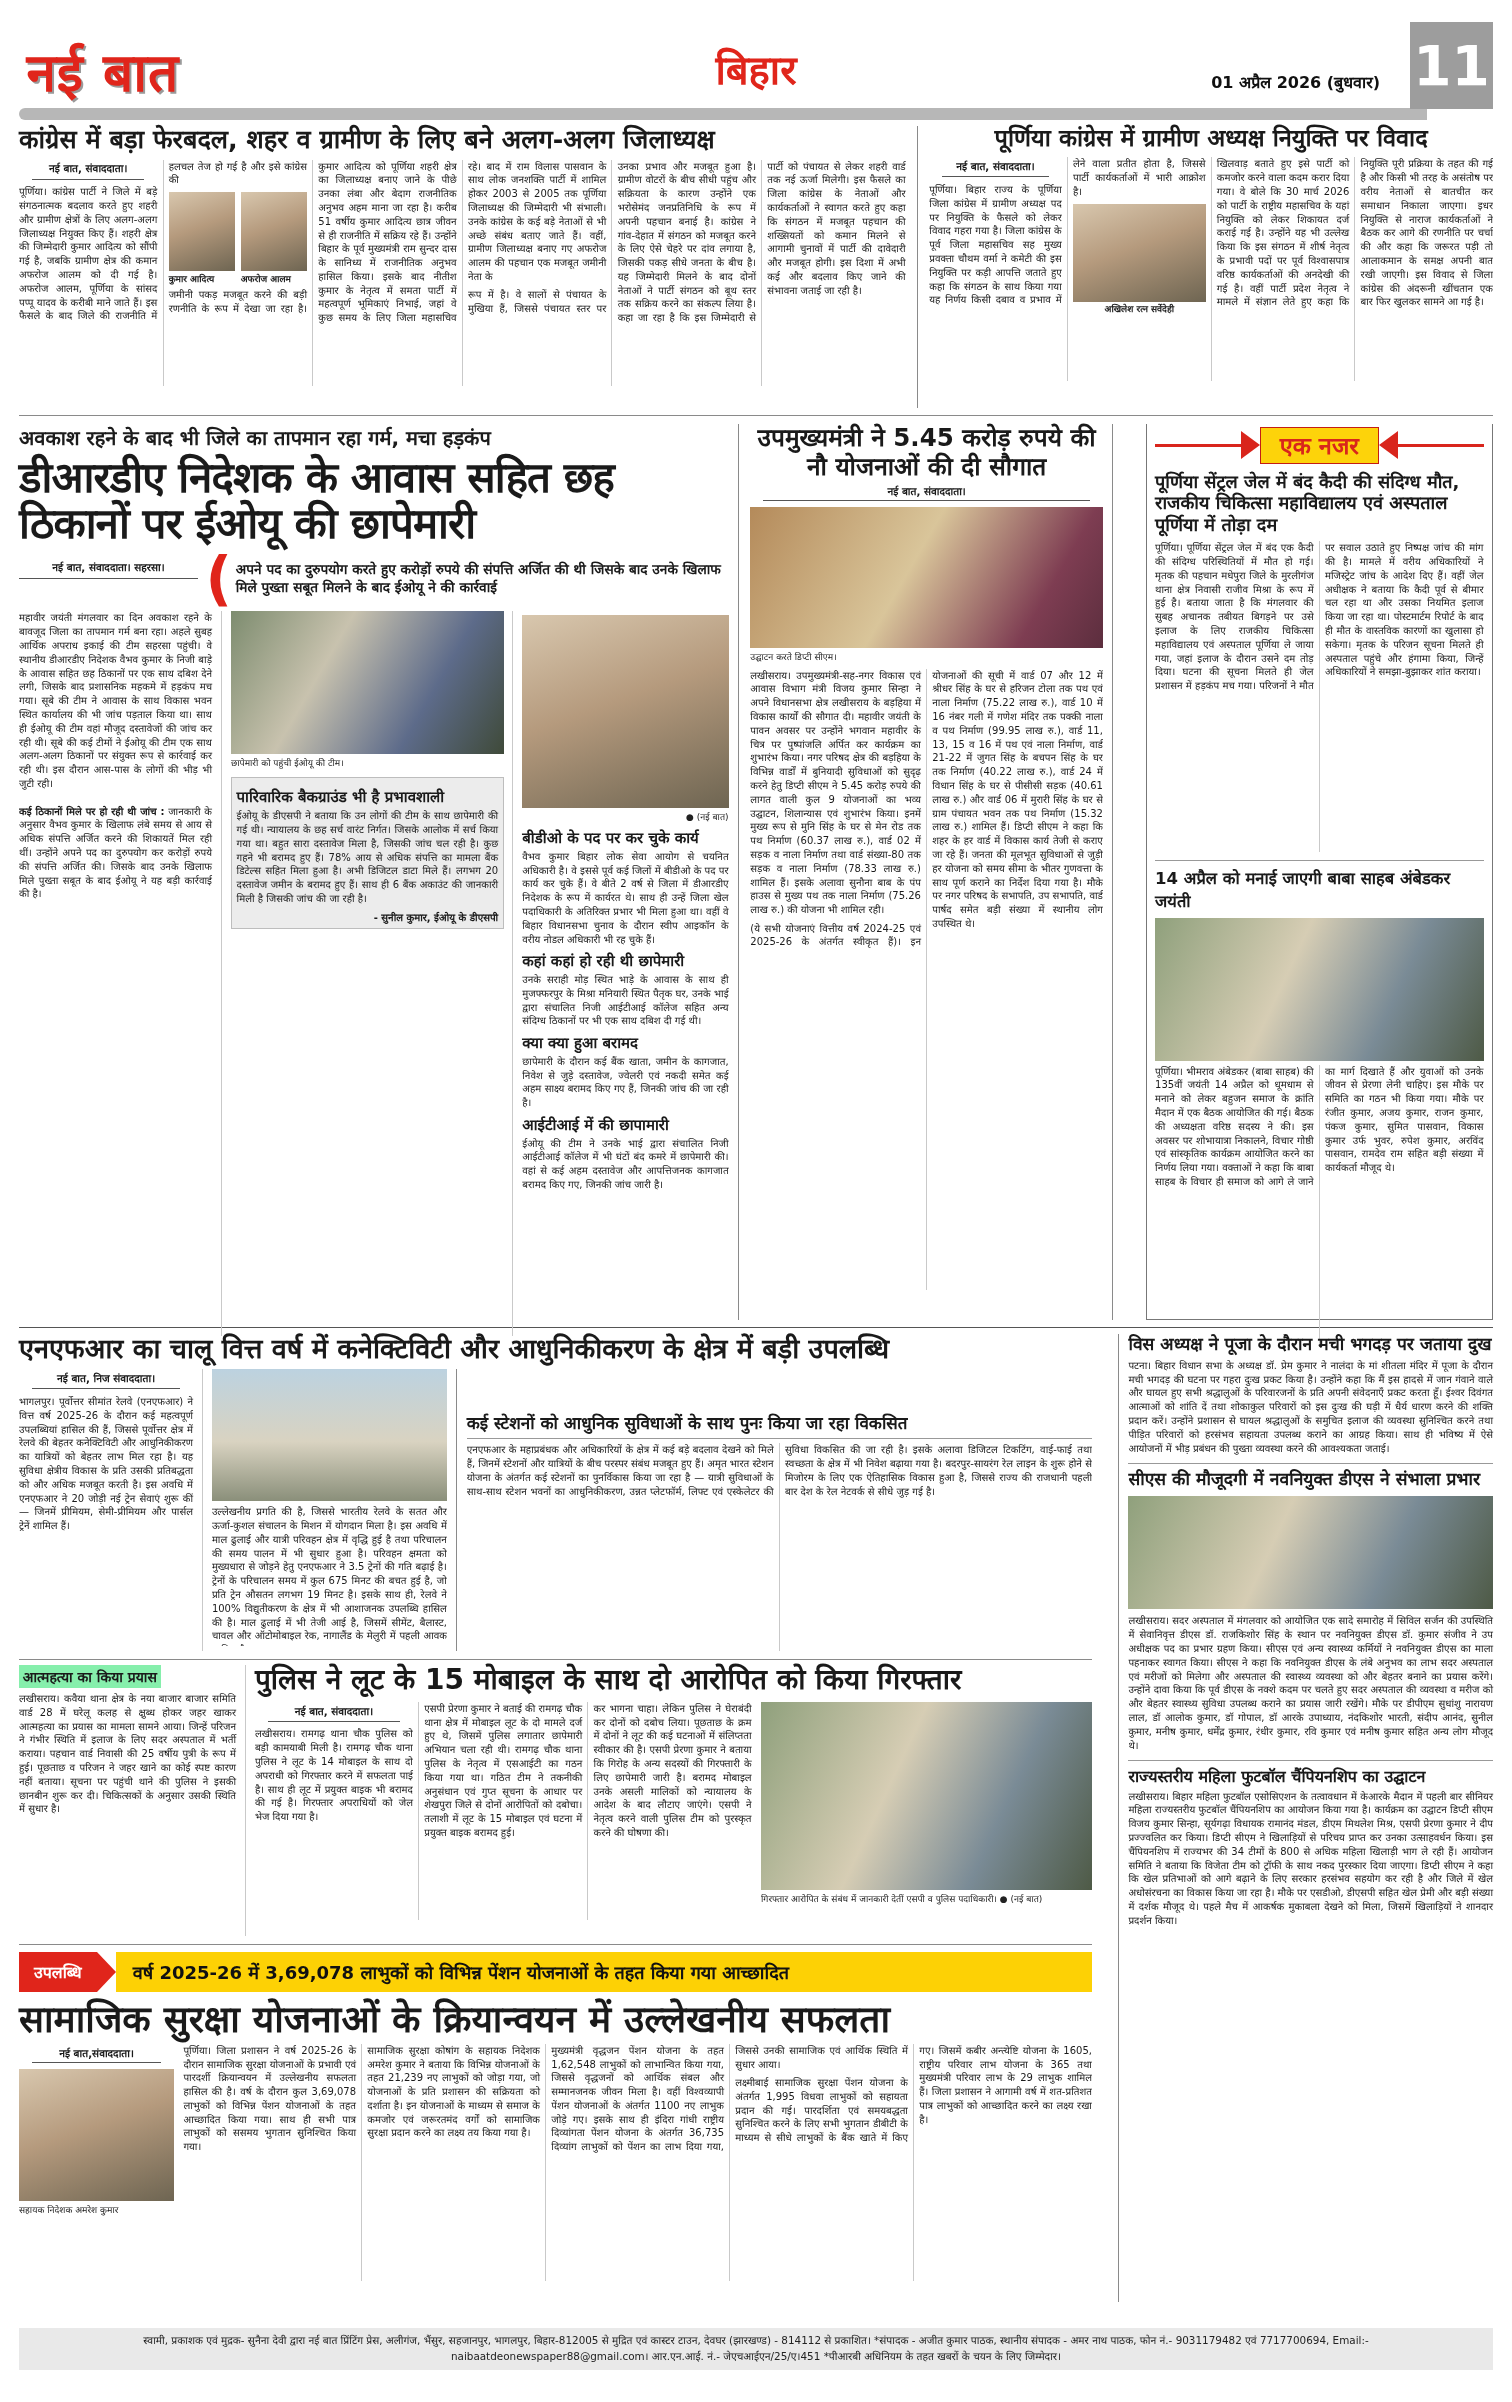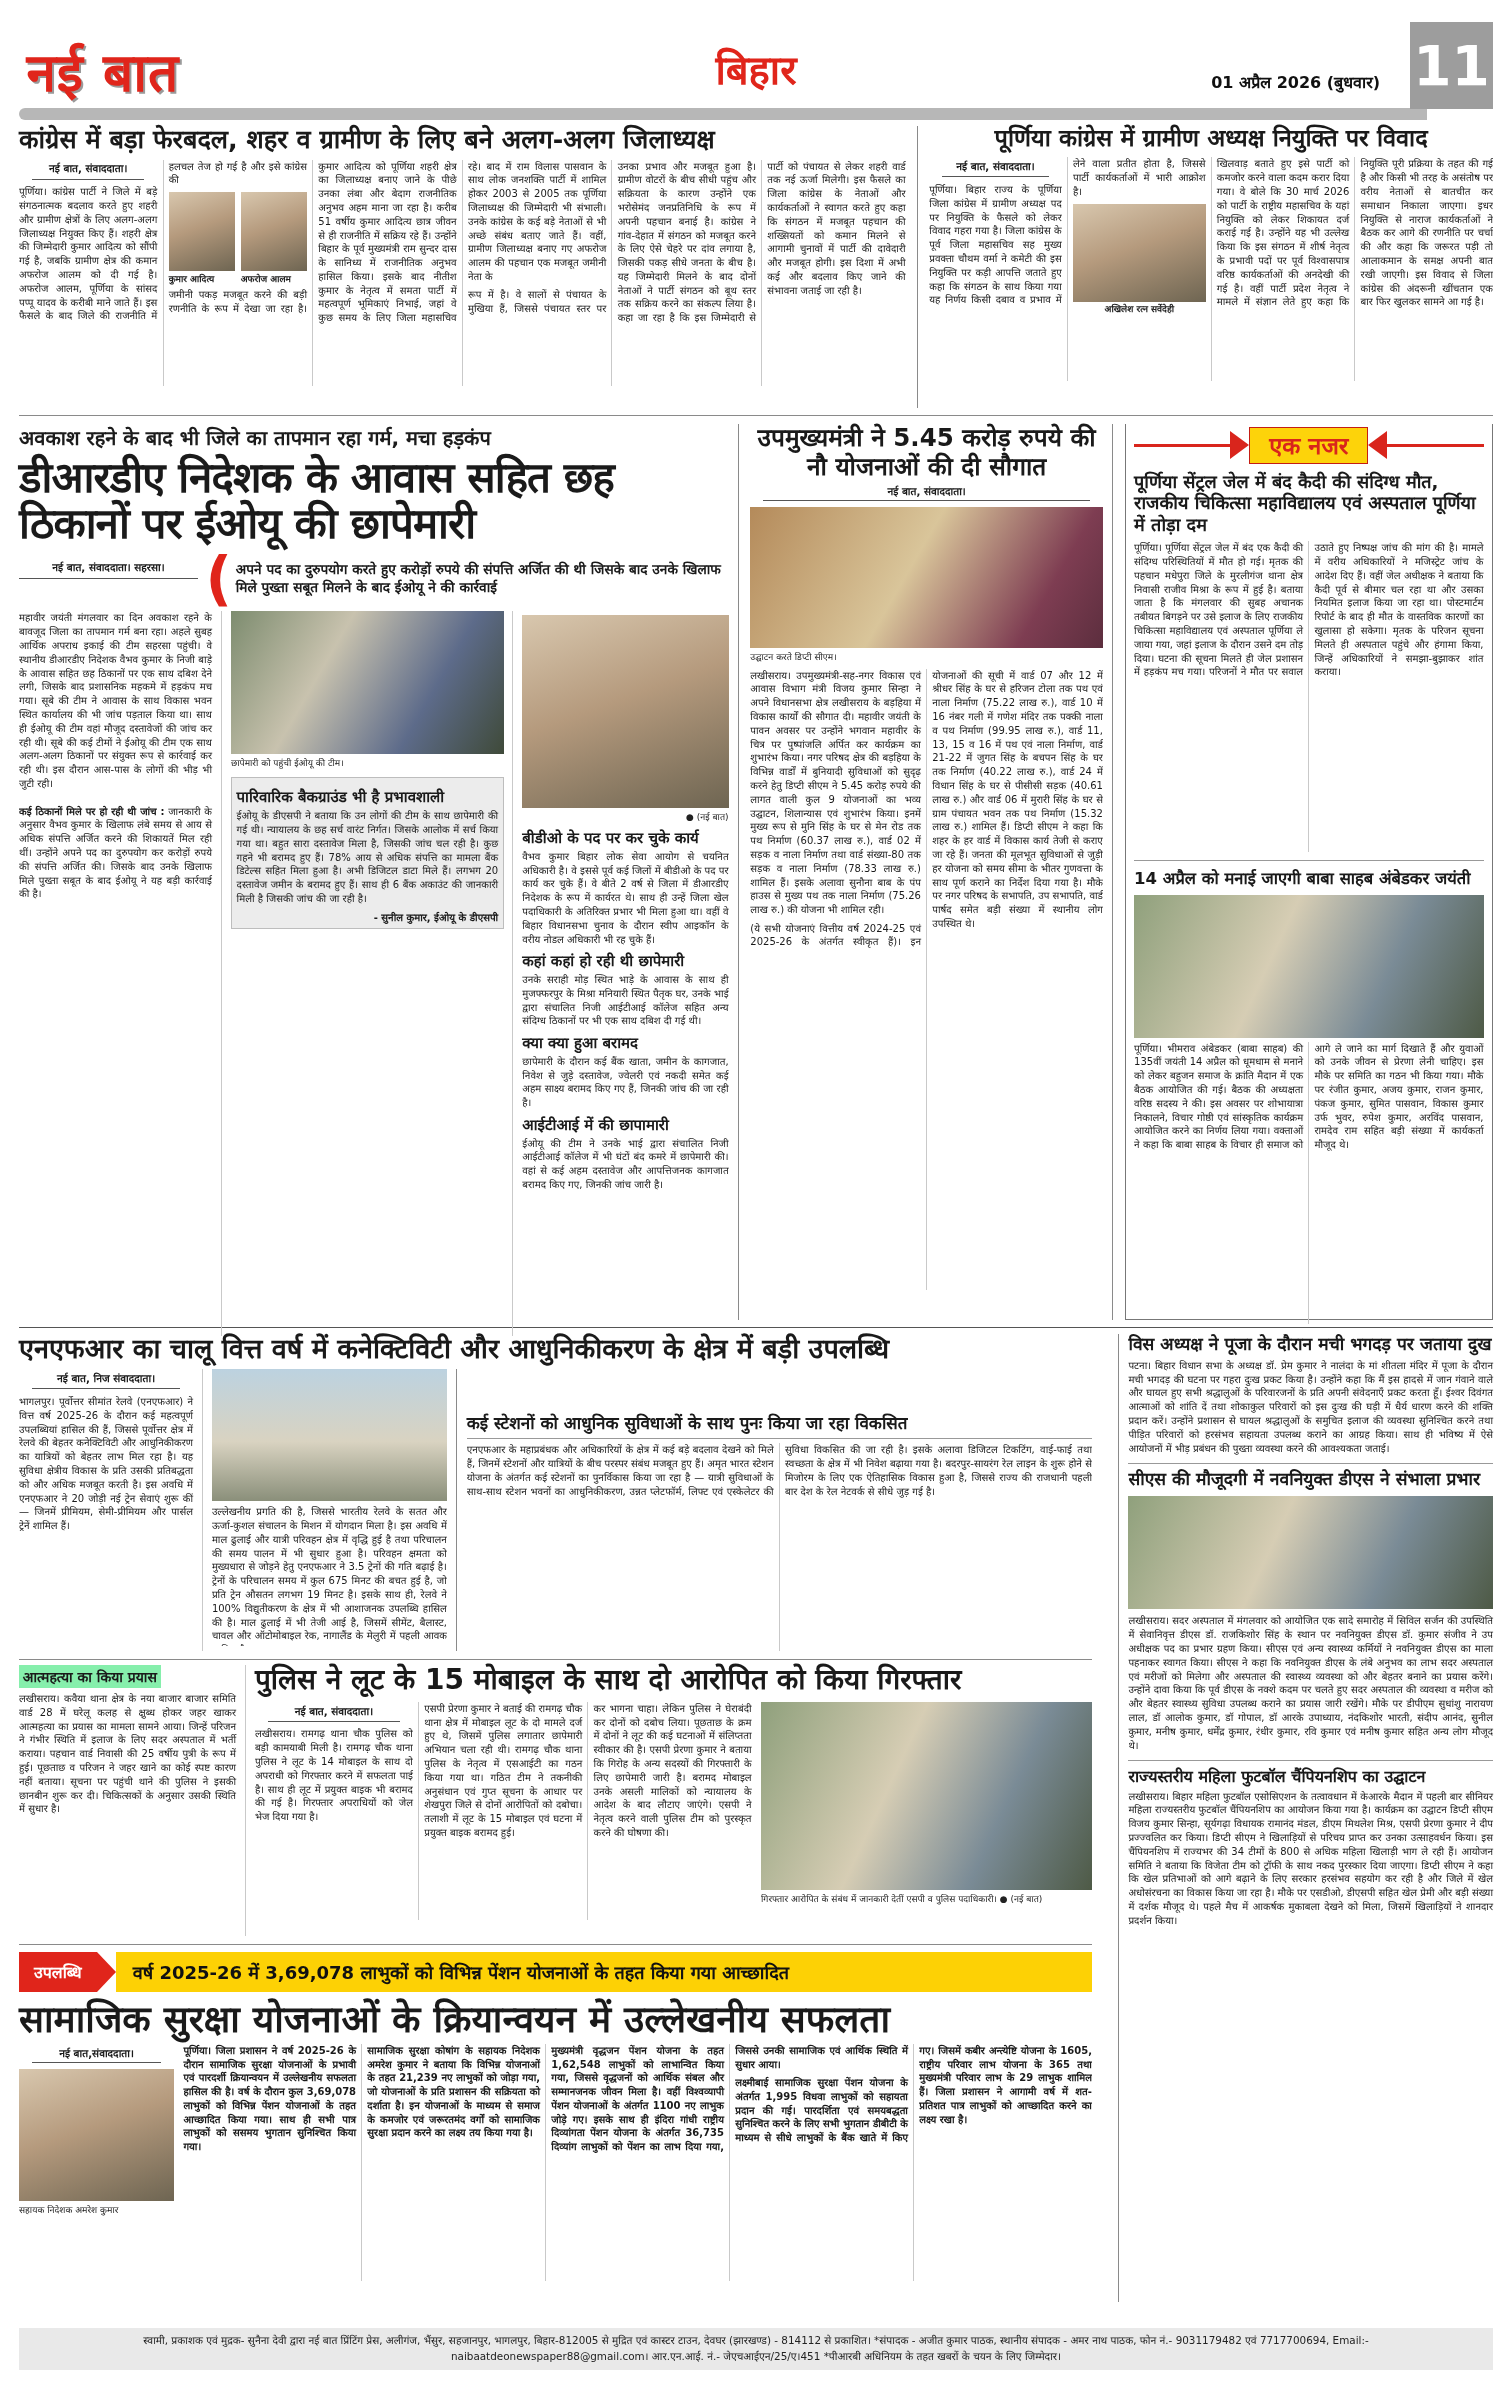--- a/index.html
+++ b/index.html
@@ -58,21 +58,21 @@
   .raid-ph{width:100%;height:143px;}
   .familybox{background:#ececec;border:0.9px solid #bdbdbd;padding:4.7px;margin-top:7.5px;}
   .signoff{font-size:10px;font-weight:bold;text-align:right;margin-top:3.8px;}
   .drda-portrait{width:100%;height:193px;margin:3.8px 0 1.9px 0;}
   .leadin{font-weight:bold;}
   .dycm{width:363px;border-right:0.9px solid #8a8a8a;padding-right:9.4px;box-sizing:border-box;}
   .dycm-h{font-size:24.5px;font-weight:bold;line-height:1.18;text-align:center;}
   .dycm-ph{width:100%;height:141px;margin-top:3.8px;}
   .dycm-cols{columns:2;column-gap:11.3px;column-rule:0.9px solid #c9c9c9;height:621px;overflow:hidden;margin-top:5.6px;}
   .dycm-cols p{margin:0 0 4.7px 0;}
-  .eknajar{flex:1;border:0.9px solid #777;border-top:none;padding:0 8.5px 5.6px 8.5px;box-sizing:border-box;}
+  .eknajar{flex:1;border:0.9px solid #777;border-top:none;padding:0 8.5px 5.6px 8.5px;box-sizing:border-box;margin-left:21px;}
   .ek-row{display:flex;align-items:center;height:43px;}
   .ek-line{flex:1;height:3.8px;background:#d9251c;}
   .ek-tri-l{width:0;height:0;border-top:14px solid transparent;border-bottom:14px solid transparent;border-left:19px solid #d9251c;}
   .ek-tri-r{width:0;height:0;border-top:14px solid transparent;border-bottom:14px solid transparent;border-right:19px solid #d9251c;}
   .ek-badge{background:#fdd30a;color:#d9251c;font-weight:bold;font-size:23.5px;padding:1.9px 19px;border:0.9px solid #c41d14;}
   .ek-h1{font-size:18px;font-weight:bold;line-height:1.2;margin:3.8px 0 5.6px 0;}
   .ek-cols{columns:2;column-gap:11.3px;column-rule:0.9px solid #c9c9c9;height:311px;overflow:hidden;}
   .ek-h2{font-size:16.5px;font-weight:bold;border-top:0.9px solid #999;padding-top:5.6px;margin-top:7.5px;}
   .ek-group{width:100%;height:143px;margin:5.6px 0 3.8px 0;}
   .ek-cols2{columns:2;column-gap:11.3px;column-rule:0.9px solid #c9c9c9;height:282px;overflow:hidden;}
@@ -100,21 +100,21 @@
   .police-ph{width:100%;height:188px;}
   .socialblock{border-top:0.9px solid #8a8a8a;margin-top:7.5px;padding-top:7.5px;}
   .ribbonrow{display:flex;align-items:stretch;height:40px;border-radius:17px;}
   .ribbon{background:#e0251b;color:#fff;font-weight:bold;font-size:16px;display:flex;align-items:center;padding:0 15px;}
   .ribbon-arrow{width:0;height:0;border-top:20px solid transparent;border-bottom:20px solid transparent;border-left:19px solid #e0251b;}
   .strip{flex:1;background:#fdd105;display:flex;align-items:center;font-weight:bold;font-size:18px;padding-left:17px;color:#111;}
   .social-h{font-size:37px;font-weight:800;line-height:1.08;margin:7.5px 0 3.8px 0;}
   .social-content{display:flex;gap:9.4px;height:237px;overflow:hidden;}
   .social-c1{width:155px;}
   .social-portrait{width:100%;height:132px;margin-top:3.8px;}
-  .social-cols{flex:1;columns:5;column-gap:11.3px;column-rule:0.9px solid #c9c9c9;font-weight:bold;}
+  .social-cols{flex:1;columns:5;column-gap:11.3px;column-rule:0.9px solid #c9c9c9;}
   .social-cols p{margin:0 0 4.7px 0;}
   
   .speaker-h{font-size:17.4px;font-weight:bold;line-height:1.2;margin-bottom:3.8px;}
   .csds-h{font-size:17.4px;font-weight:bold;line-height:1.2;border-top:0.9px solid #999;padding-top:5.6px;margin-top:7.5px;}
   .csds-ph{width:100%;height:113px;margin:5.6px 0;}
   .fb-h{font-size:16px;font-weight:bold;line-height:1.2;border-top:0.9px solid #999;padding-top:5.6px;margin-top:7.5px;margin-bottom:3.8px;}
   
   .footer{position:absolute;left:19px;right:19px;bottom:32px;background:#e9e9e9;padding:5.6px 26px;
           font-size:10.4px;line-height:1.5;text-align:center;color:#222;}
 </style>

